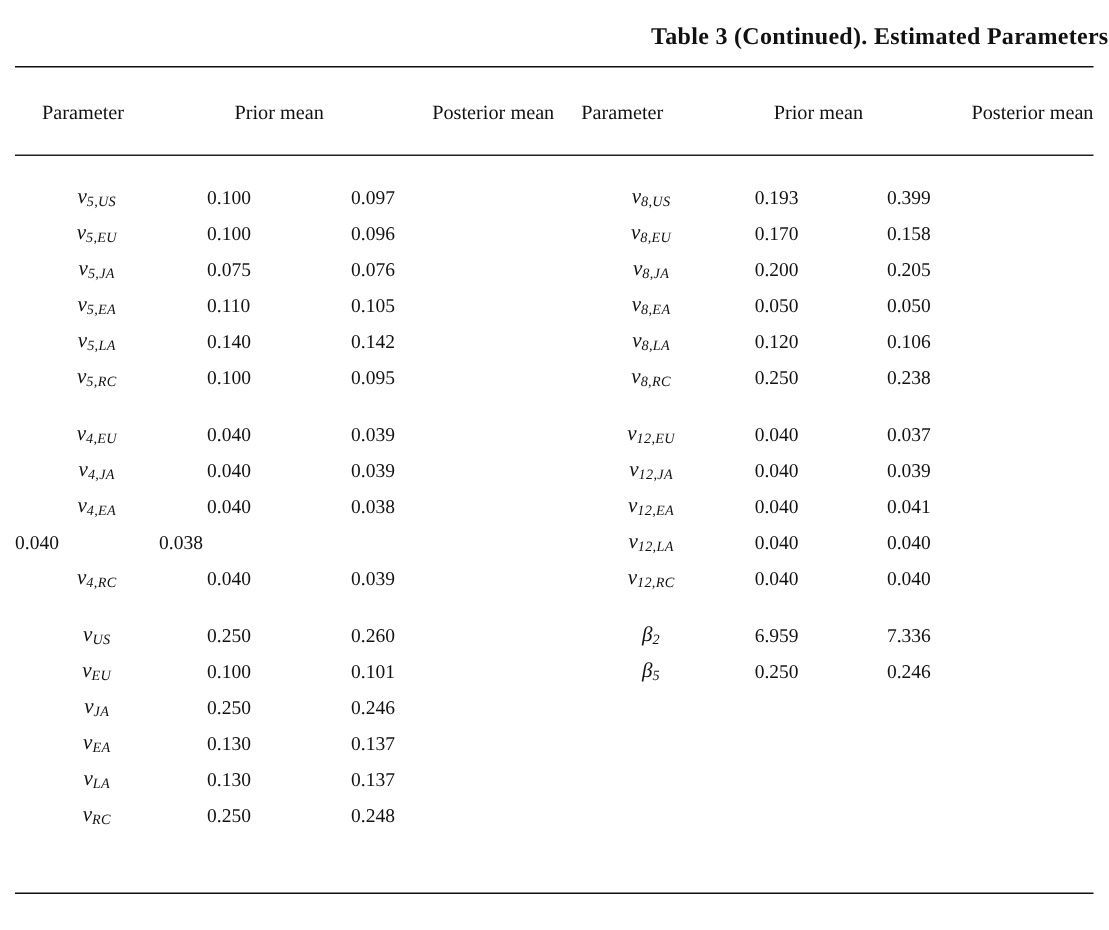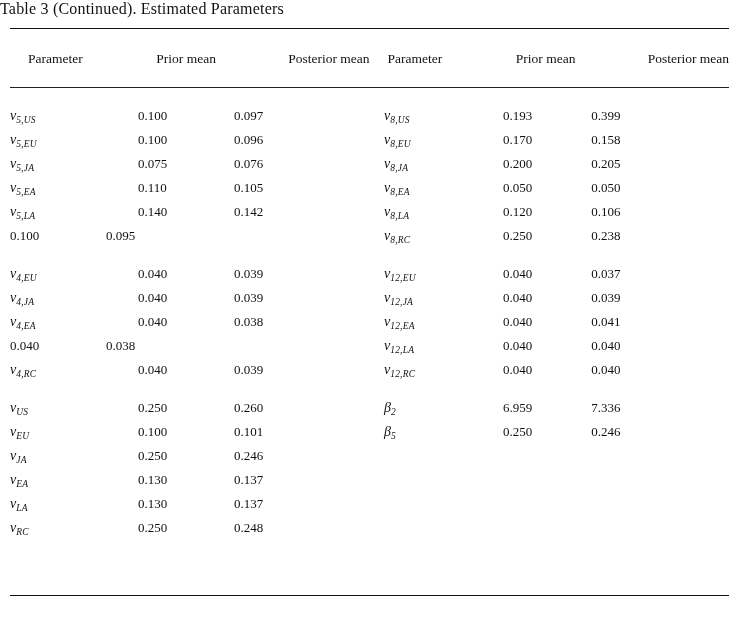--- a/index.html
+++ b/index.html
@@ -16,25 +16,26 @@
     overflow: hidden;
   }
   .page {
     width: 739px;
     height: 620px;
     box-sizing: border-box;
     padding: 0;
     position: relative;
   }
   .table-title {
-    text-align: left;
+    text-align: right;
     font-family: "Liberation Serif", serif;
-    font-weight: normal;
+    font-weight: bold;
     font-size: 16px;
     letter-spacing: 0.2px;
+    padding-top: 16px;
     padding-bottom: 10px;
   }
   .rule {
     border-top: 1px solid #111111;
     margin: 0 10px;
   }
   .rule.thin {
     border-top: 1px solid #222222;
   }
   .header-row {
@@ -75,21 +76,21 @@
     margin-bottom: 14px;
   }
   .row {
     display: flex;
     height: 24px;
     align-items: center;
   }
   .cell-param {
     width: 128px;
     box-sizing: border-box;
-    text-align: left;
+    text-align: center;
     font-family: "Liberation Serif", serif;
     font-style: italic;
     font-size: 14px;
     padding-right: 19px;
   }
   .cell-num {
     width: 96px;
     box-sizing: border-box;
     text-align: left;
     font-family: "Liberation Serif", serif;
@@ -160,20 +161,21 @@
             <div class="cell-param"><span class="sym">ν</span><span class="sub">5,EA</span></div>
             <div class="cell-num">0.110</div>
             <div class="cell-num post">0.105</div>
           </div>
           <div class="row">
             <div class="cell-param"><span class="sym">ν</span><span class="sub">5,LA</span></div>
             <div class="cell-num">0.140</div>
             <div class="cell-num post">0.142</div>
           </div>
           <div class="row">
+            <div class="cell-param"><span class="sym">ν</span><span class="sub">5,RC</span></div>
             <div class="cell-num">0.100</div>
             <div class="cell-num post">0.095</div>
           </div>
         </div>
         <div class="group">
           <div class="row">
             <div class="cell-param"><span class="sym">ν</span><span class="sub">4,EU</span></div>
             <div class="cell-num">0.040</div>
             <div class="cell-num post">0.039</div>
           </div>

